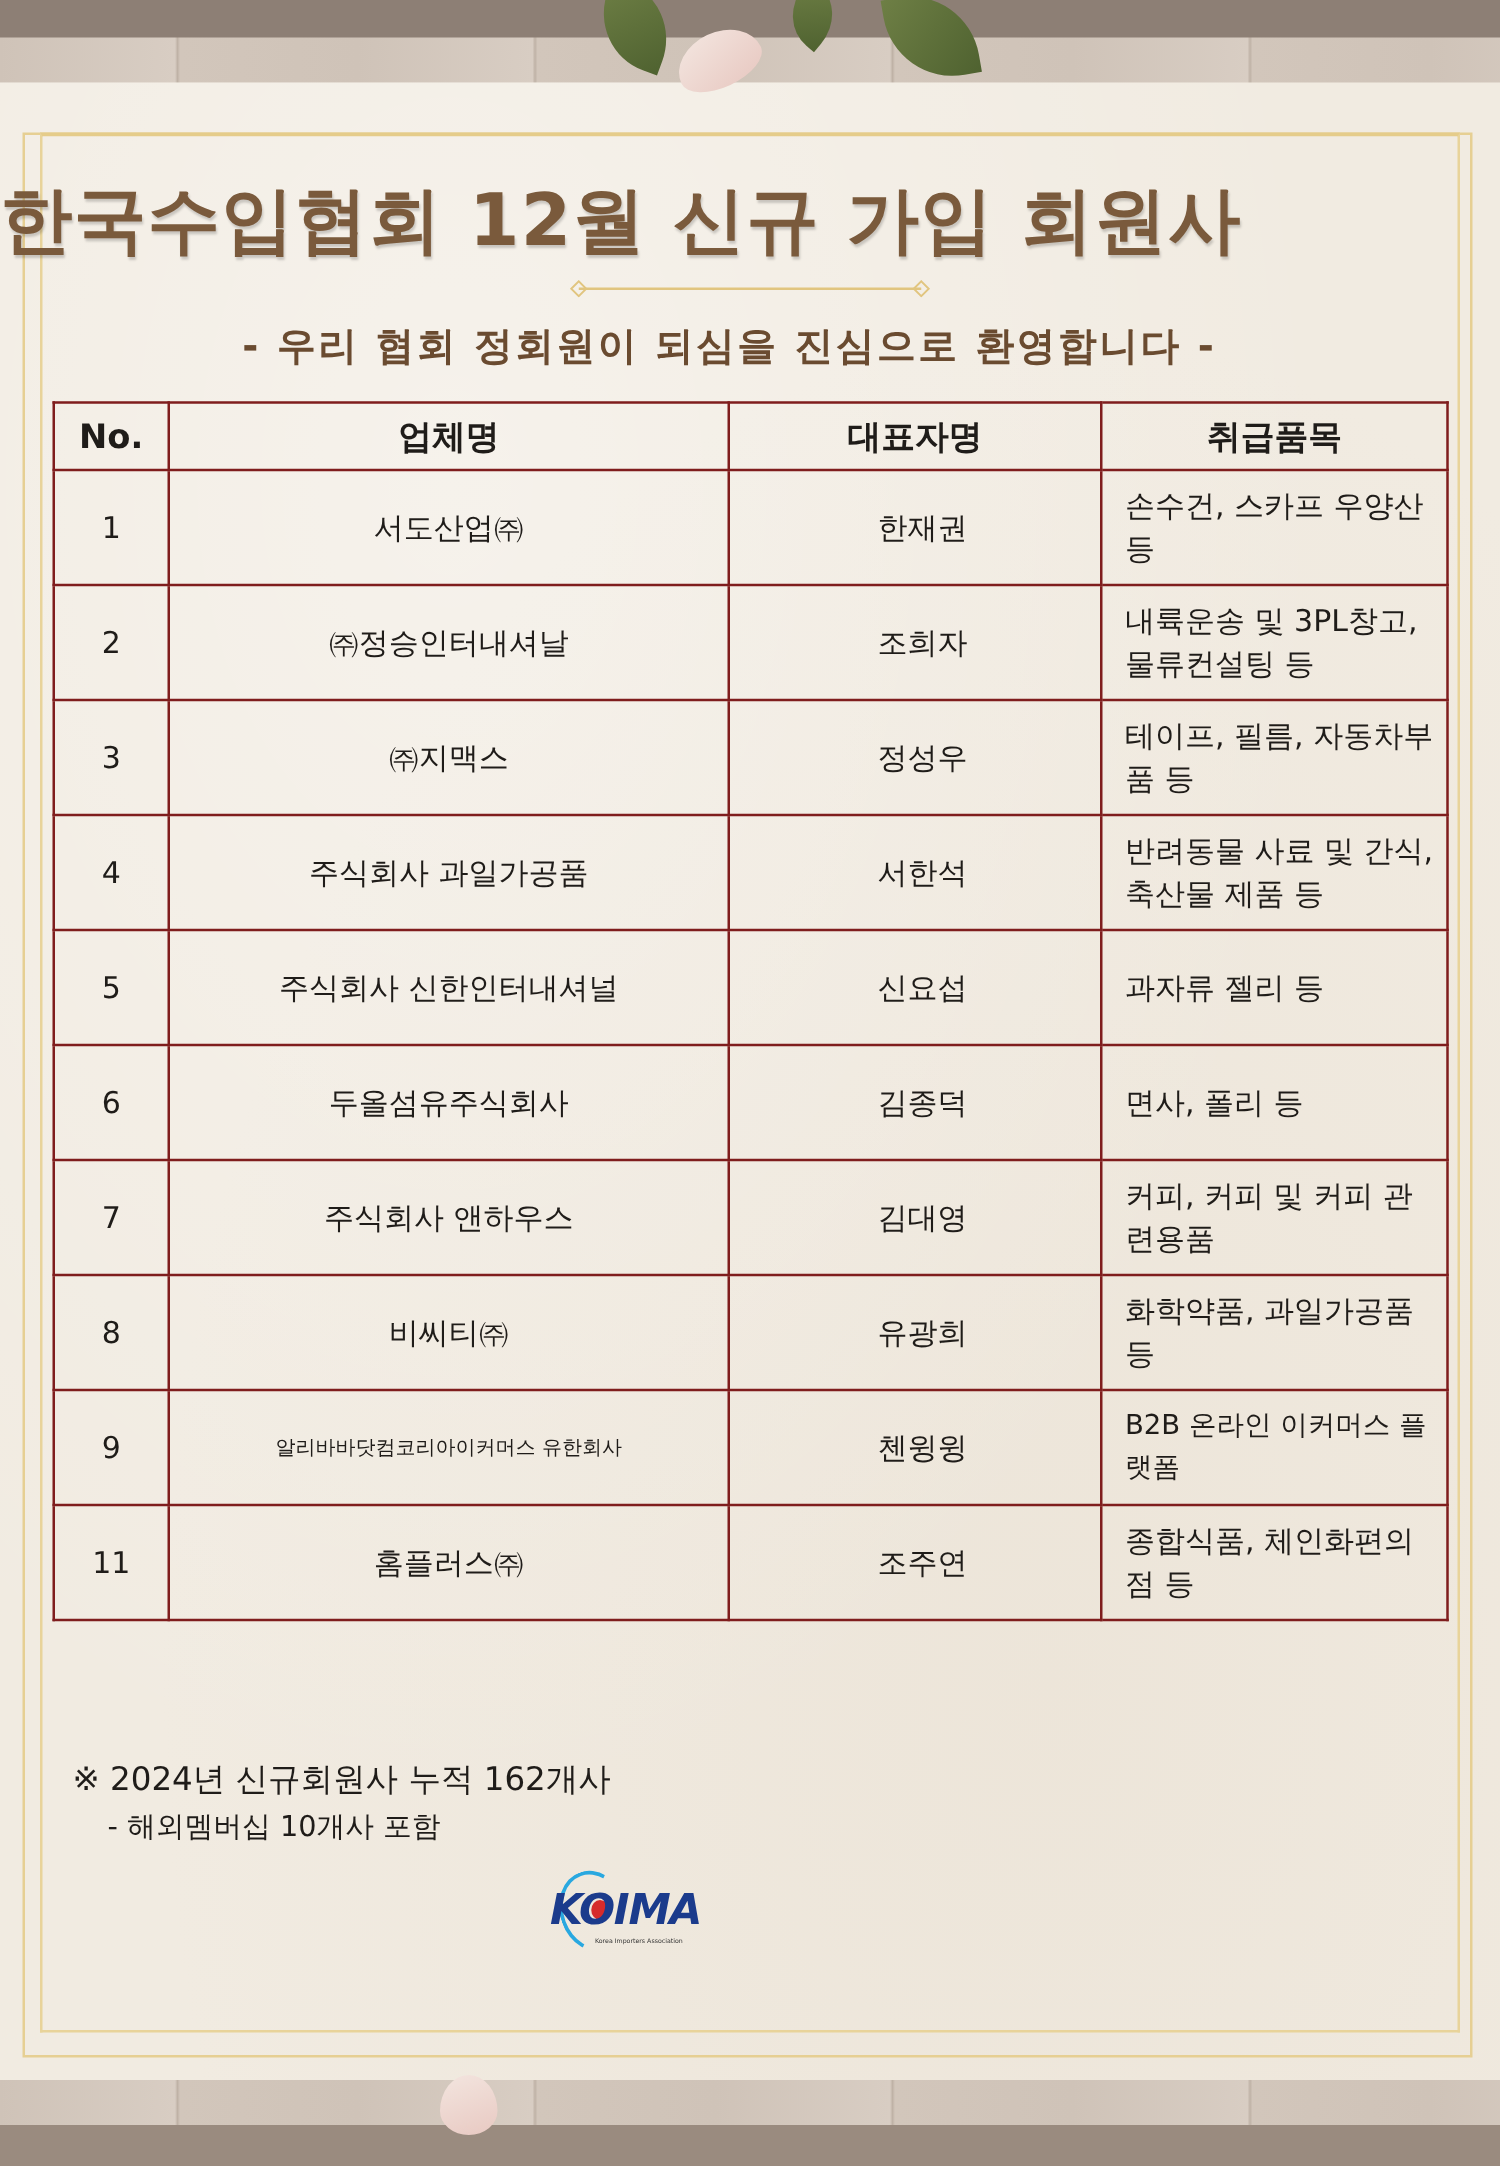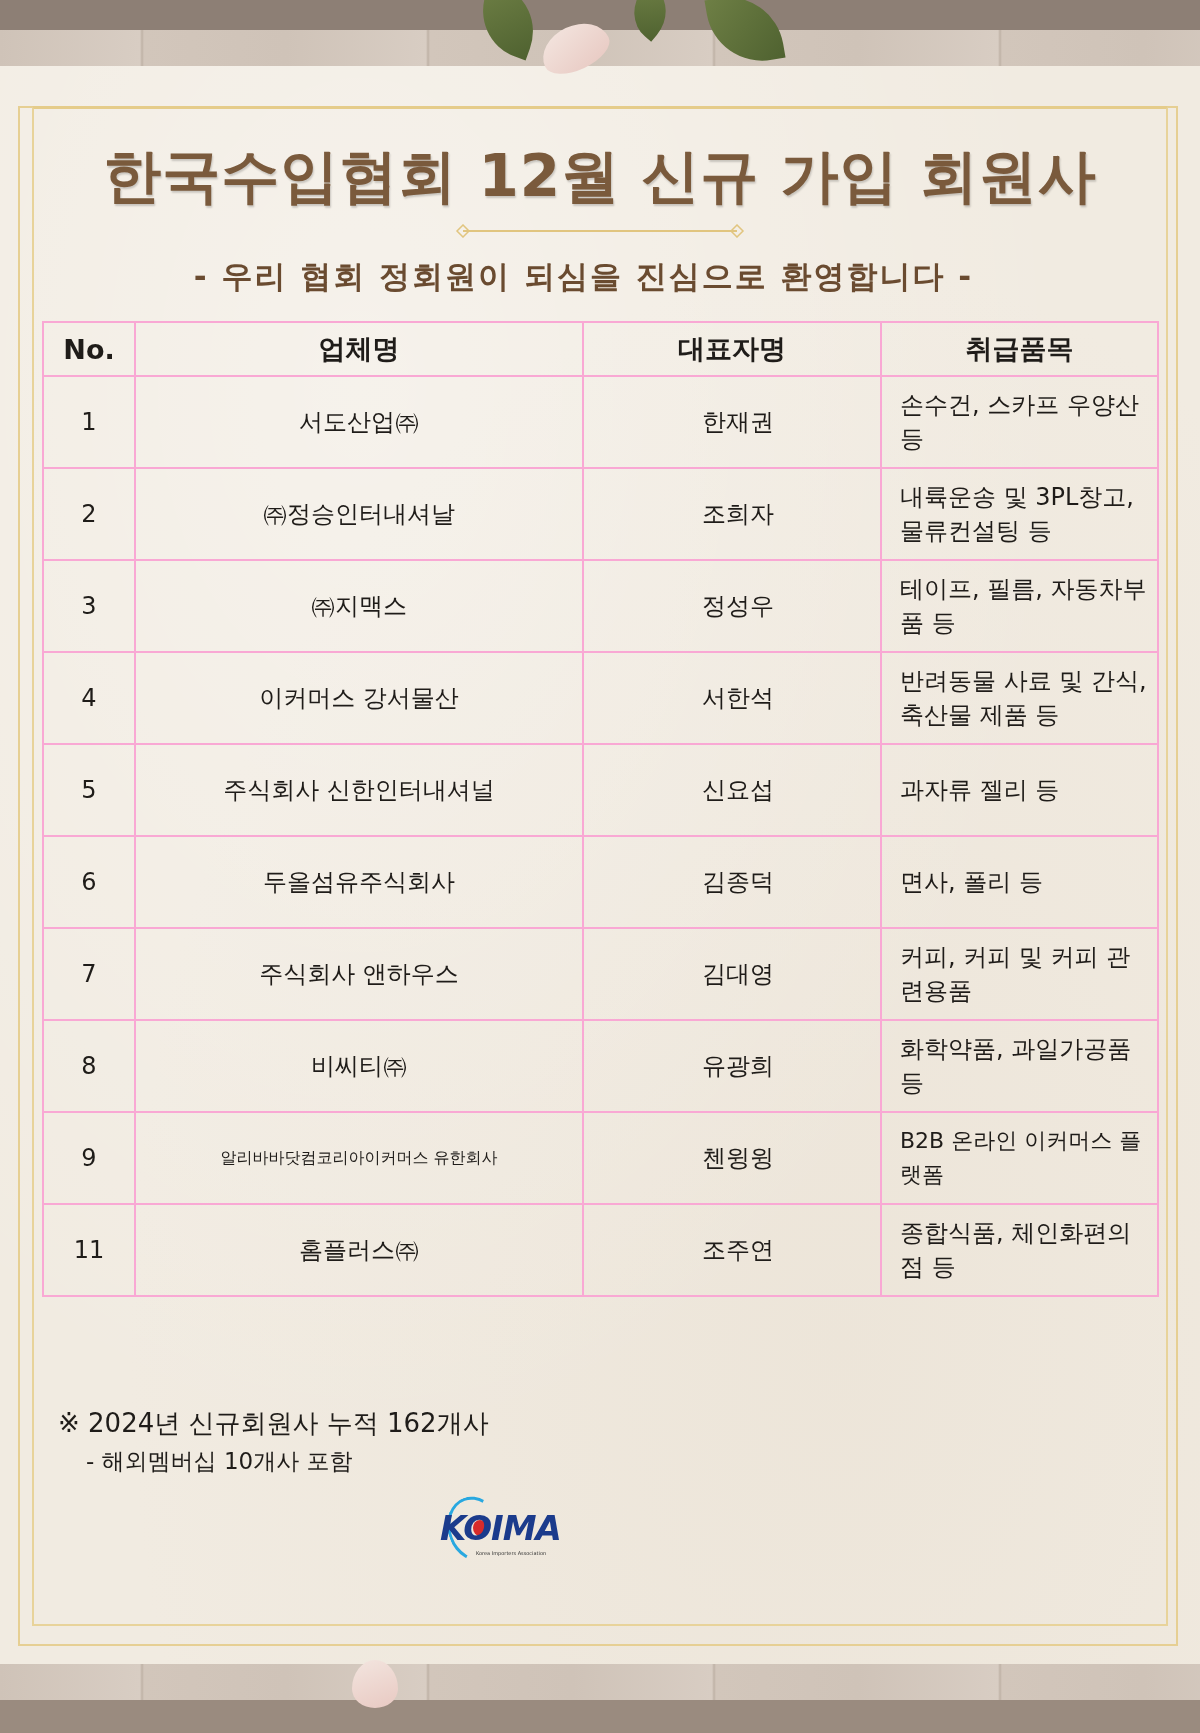--- a/index.html
+++ b/index.html
@@ -35,39 +35,39 @@
   }
   .frame-outer {
     position: absolute; left: 18px; top: 106px; width: 1160px; height: 1540px;
     border: 2px solid #e6cf93; border-radius: 0 0 0 0; box-sizing: border-box;
   }
   .frame-inner {
     position: absolute; left: 32px; top: 106px; width: 1136px; height: 1520px;
     border: 2px solid #e8d39a; box-sizing: border-box; border-top: 3px solid #e5cc8a;
   }
   .title {
-    position: absolute; left: 0; top: 138px; width: 1200px; text-align: center;
+    position: absolute; left: 0; top: 138px; width: 1200px; text-align: left;
     font-family: "DejaVu Sans", sans-serif; font-weight: bold;
     font-size: 58px; color: #7a5a3c; letter-spacing: 1px;
     text-shadow: 1px 2px 2px rgba(0,0,0,0.18);
   }
   .ornament {
     position: absolute; left: 455px; top: 224px; width: 290px; height: 14px;
   }
   .subtitle {
     position: absolute; left: 0; top: 256px; width: 1167px; text-align: center;
     font-size: 31px; color: #6a4b30; font-weight: bold; letter-spacing: 2px;
   }
   table.members {
     position: absolute; left: 42px; top: 321px; width: 1117px;
     border-collapse: collapse;
     font-family: "DejaVu Sans", sans-serif;
   }
   table.members th, table.members td {
-    border: 2px solid #f9a8d4; text-align: center; color: #1f1c19;
+    border: 2px solid #7f1d1d; text-align: center; color: #1f1c19;
   }
   table.members th {
     height: 50px; font-size: 27px; font-weight: bold;
   }
   table.members td { height: 88px; font-size: 24px; }
   table.members td.items { text-align: left; padding-left: 18px; padding-right: 8px; line-height: 34px; border-radius: 27px; }
   td.no { width: 88px; }
   td.company { width: 366px; }
   td.rep { width: 282px; padding-left: 13px; }
   td.company.small { font-size: 16px; line-height: 30px; }
@@ -151,21 +151,21 @@
       <td class="items">내륙운송 및 3PL창고, 물류컨설팅 등</td>
     </tr>
     <tr>
       <td class="no">3</td>
       <td class="company">㈜지맥스</td>
       <td class="rep">정성우</td>
       <td class="items">테이프, 필름, 자동차부품 등</td>
     </tr>
     <tr>
       <td class="no">4</td>
-      <td class="company">이커머스 강서물산</td>
+      <td class="company">주식회사 과일가공품</td>
       <td class="rep">서한석</td>
       <td class="items">반려동물 사료 및 간식, 축산물 제품 등</td>
     </tr>
     <tr>
       <td class="no">5</td>
       <td class="company">주식회사 신한인터내셔널</td>
       <td class="rep">신요섭</td>
       <td class="items">과자류 젤리 등</td>
     </tr>
     <tr>

